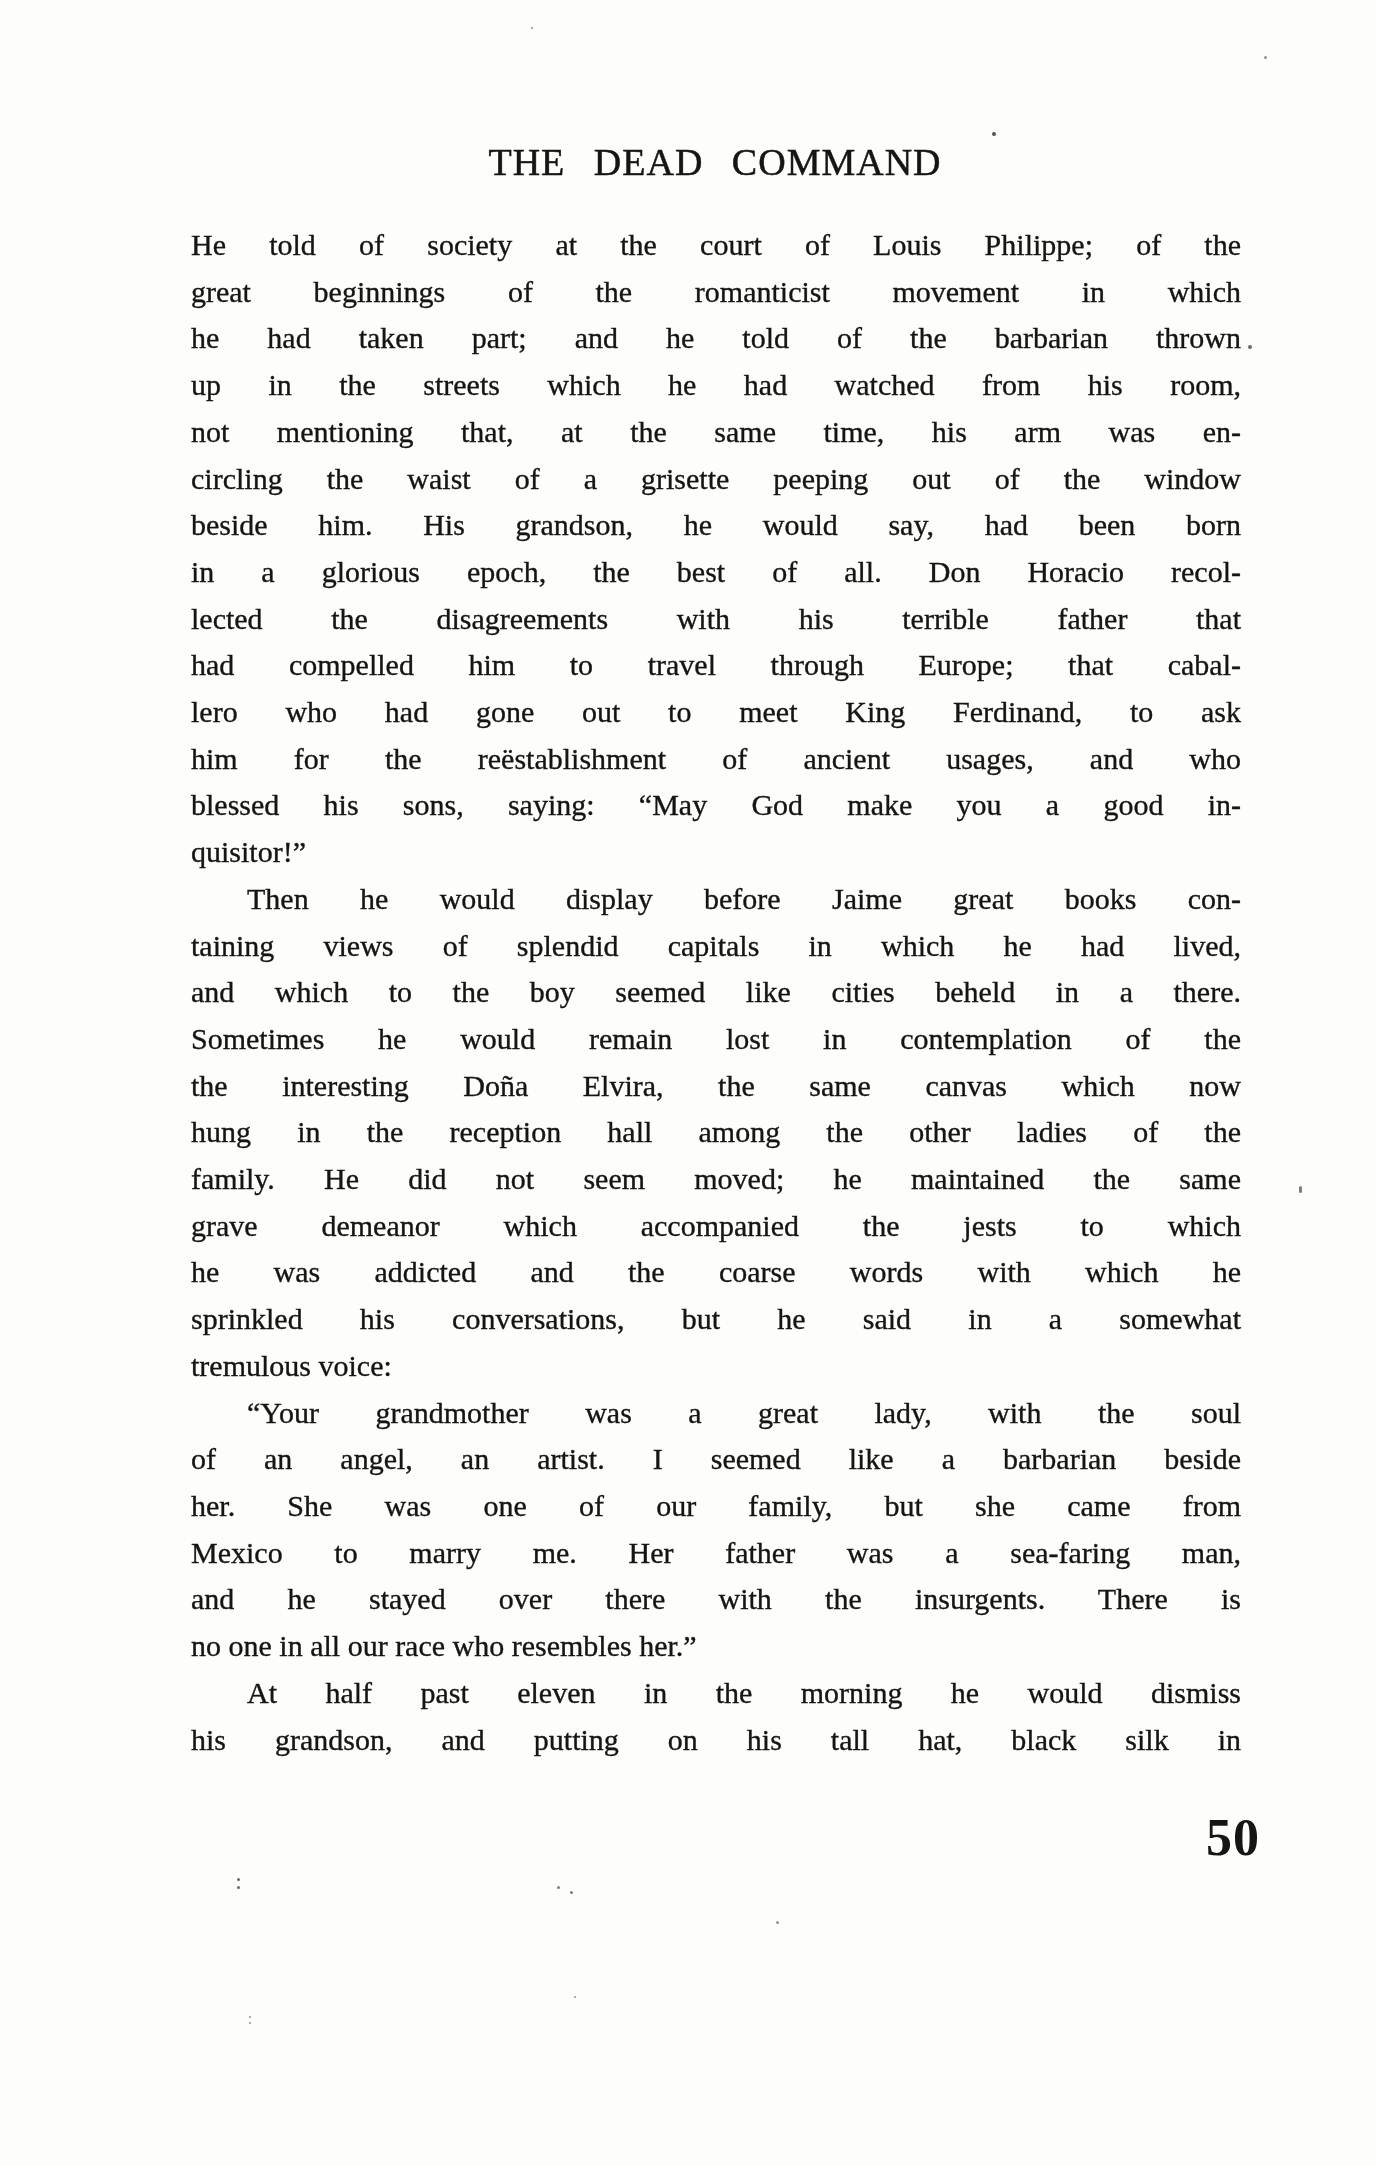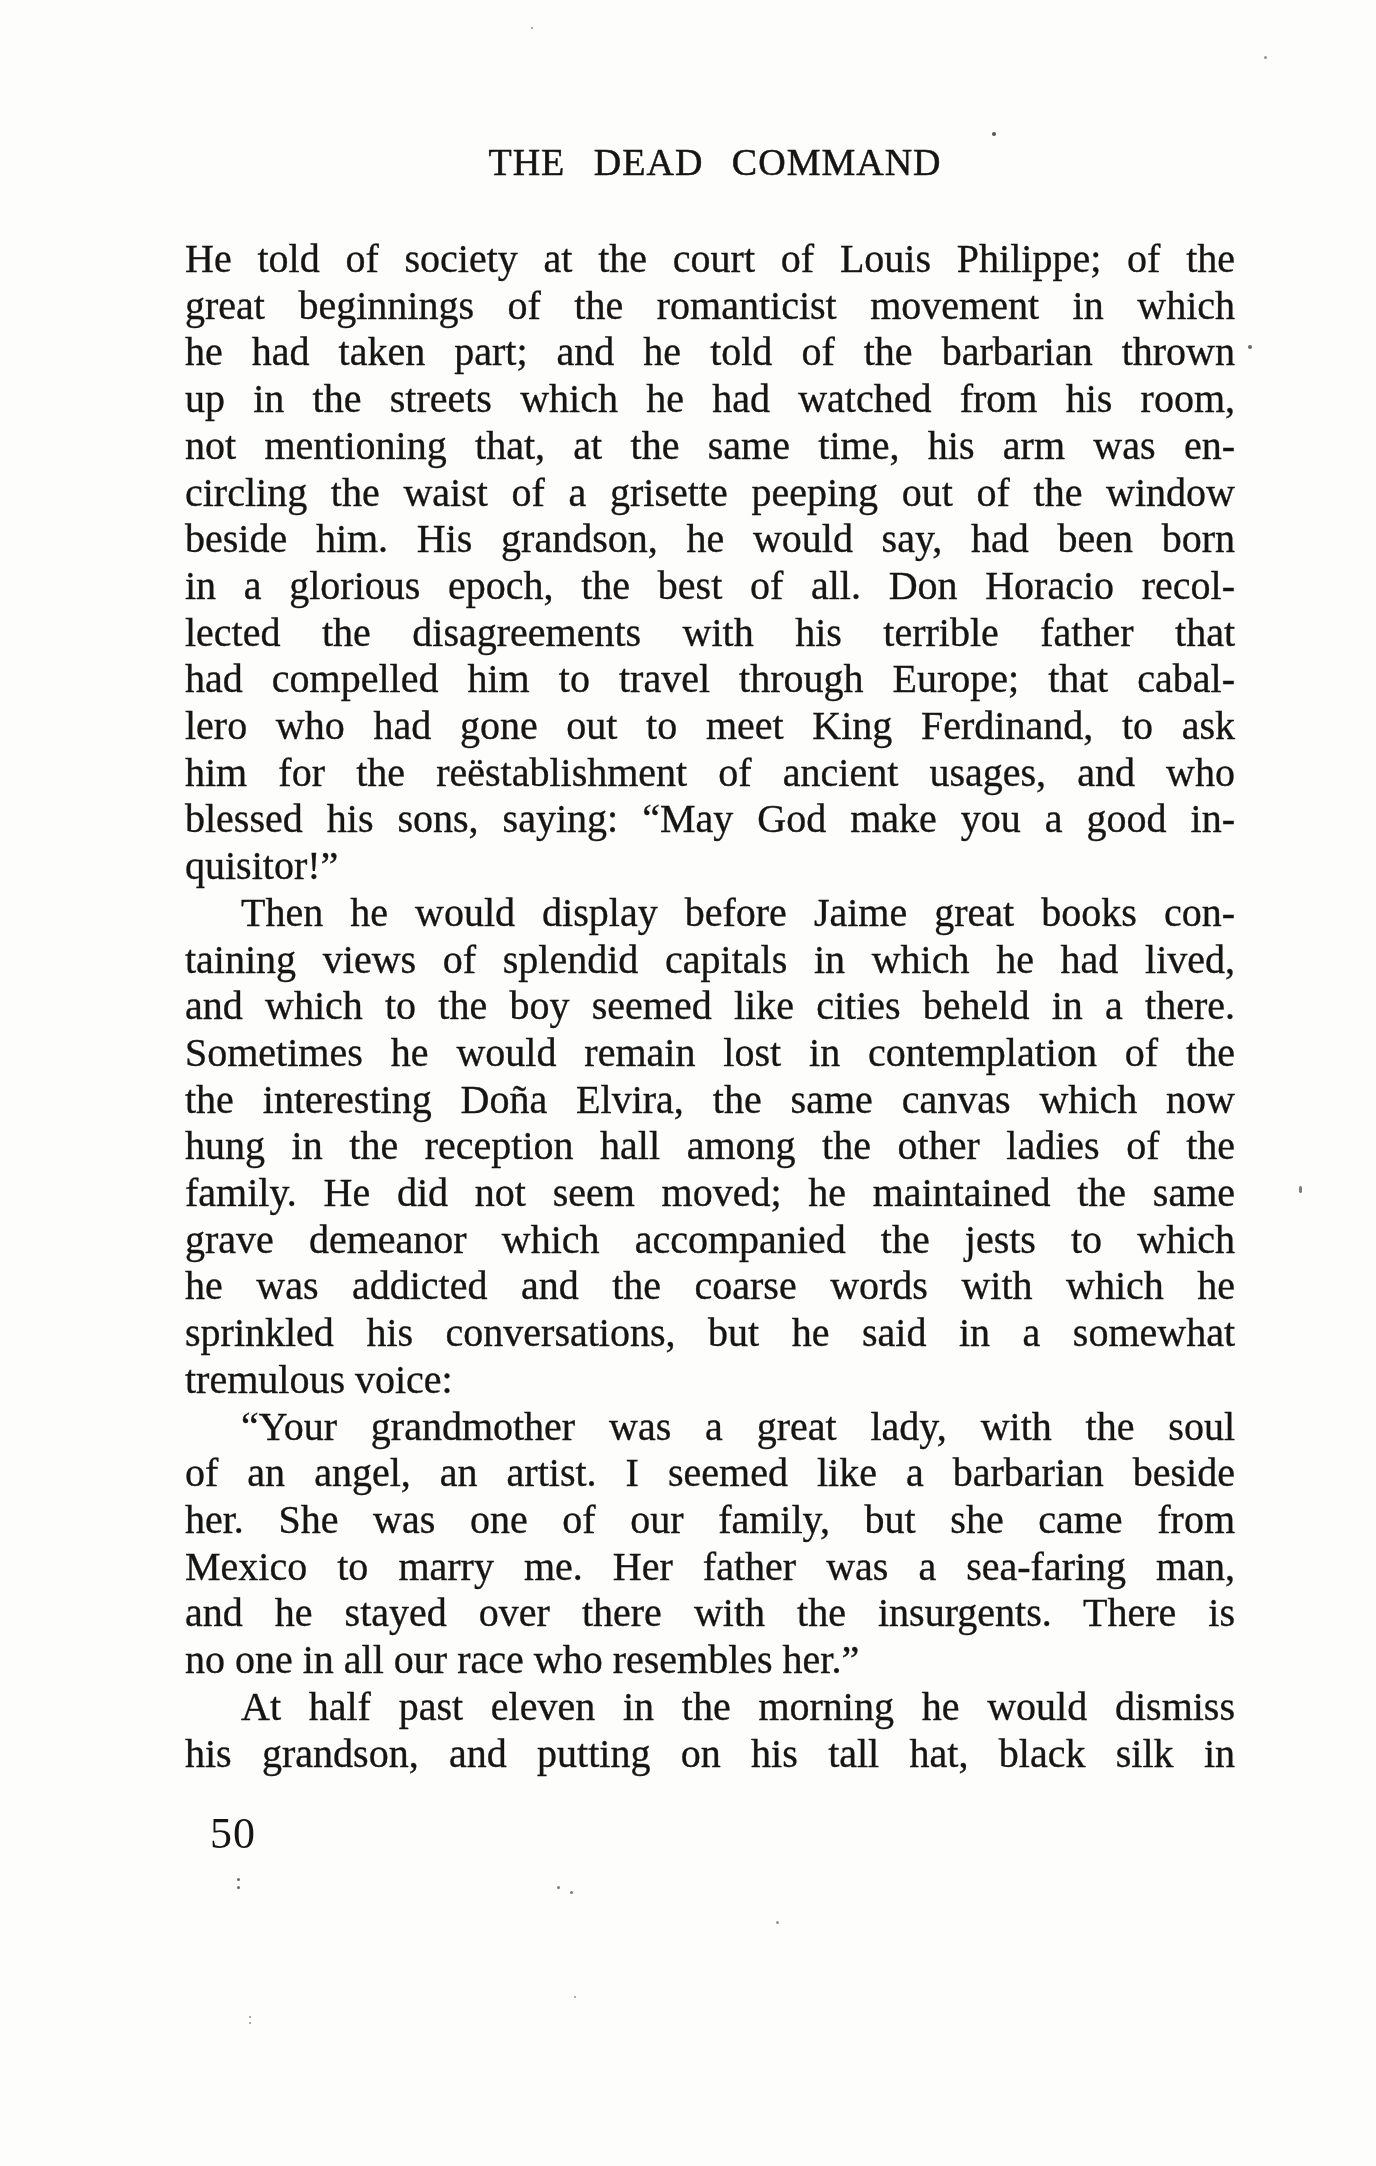--- a/index.html
+++ b/index.html
@@ -15,36 +15,36 @@
     position:absolute;
     top:132px;left:190px;width:1050px;
     text-align:center;
     font-size:38px;line-height:60px;
     letter-spacing:1px;word-spacing:18px;
     -webkit-text-stroke:0.5px #171513;
     white-space:nowrap;
   }
   .text-block{
     position:absolute;
-    top:222px;left:185px;width:1050px;
-    font-size:40px;line-height:46.7px;margin-top:14px;
+    top:222px;left:191px;width:1050px;
+    font-size:30px;line-height:46.7px;
     -webkit-text-stroke:0.35px #171513;
   }
   .paragraph{margin:0;padding:0;}
   .line{
     text-align:justify;
     text-align-last:justify;
   }
   .line.no-just{text-align-last:left;}
   .paragraph.indent .line:first-child{text-indent:56px;}
   .page-number{
     position:absolute;
     top:1808px;left:210px;width:1050px;
-    text-align:left;
-    font-size:44px;font-weight:normal;
+    text-align:right;
+    font-size:52px;font-weight:bold;
     letter-spacing:1px;
   }
   .speck{
     position:absolute;display:block;
     background:#2b2926;border-radius:50%;
   }
 </style>
 </head>
 <body>
 

